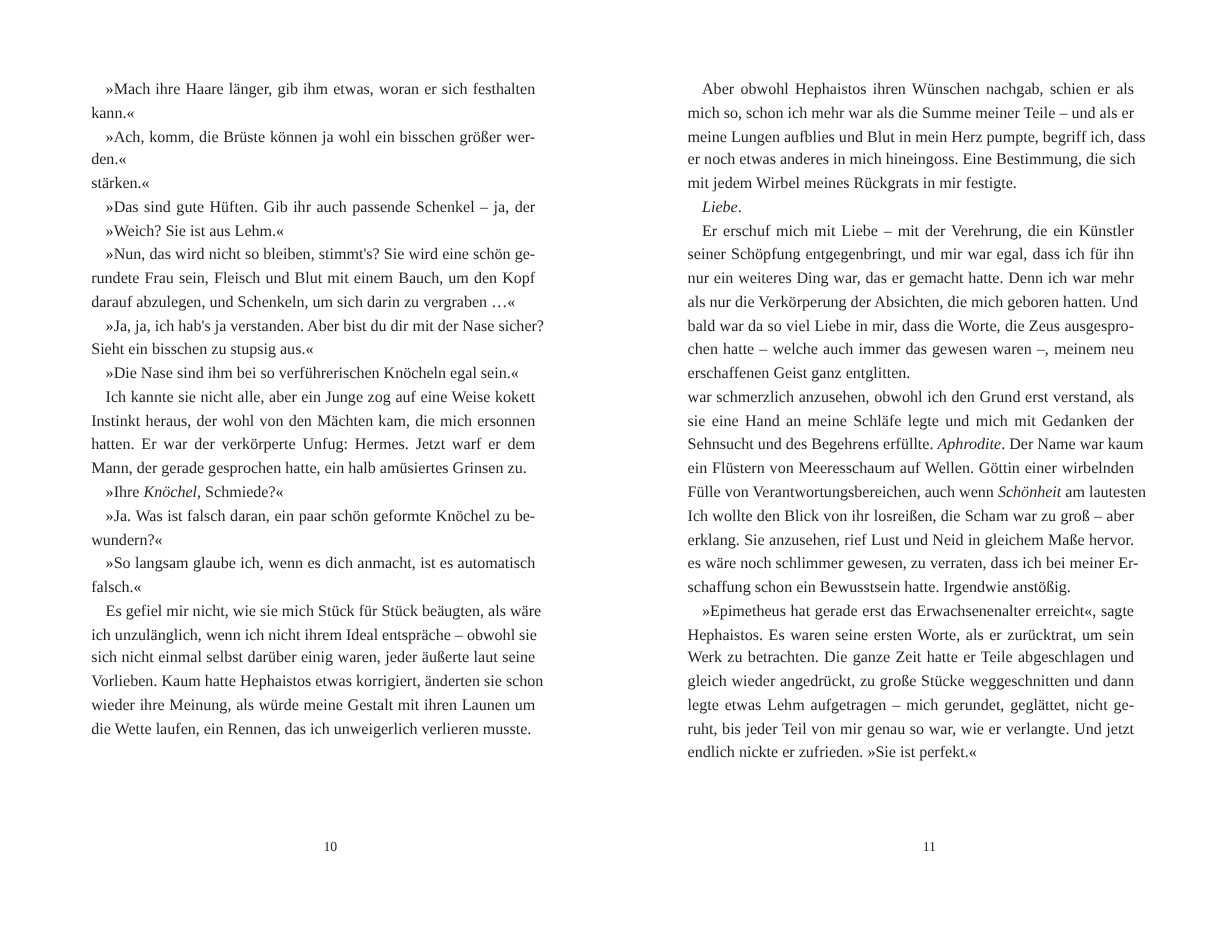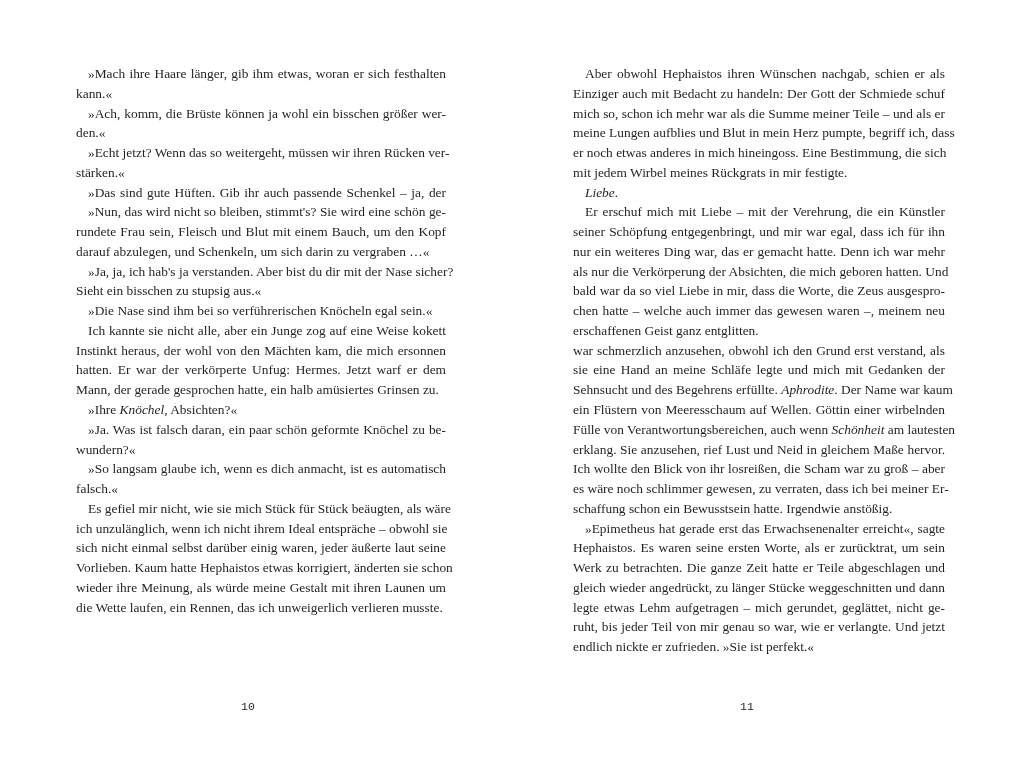--- a/index.html
+++ b/index.html
@@ -17,87 +17,86 @@
       text-align: justify;
       text-align-last: justify;
       height: 19.78px;
       overflow: visible;
     }
     .line.indent { text-indent: 12px; }
     .line.last { text-align-last: left; }
     .line em { }
     .folio {
       position: absolute; top: 700px;
-      font-family: Liberation Mono, monospace;
+      font-family: Liberation Serif, serif;
       font-size: 11.5px; color: #231f20;
-      width: 40px; text-align: left;
+      width: 40px; text-align: right;
     }
     .folio-left { left: 241px; }
     .folio-right { left: 740px; }
   </style>
 </head>
 <body>
 
 <div class="page page-left" id="left-page">
     <span class="line indent">»Mach ihre Haare länger, gib ihm etwas, woran er sich festhalten</span>
     <span class="line last">kann.«</span>
     <span class="line indent">»Ach, komm, die Brüste können ja wohl ein bisschen größer wer-</span>
     <span class="line last">den.«</span>
-    <span class="line indent">»Echt jetzt? Wenn das so weitergeht, müssen wir ihren Rücken ver-</span>
     <span class="line last">stärken.«</span>
     <span class="line indent">»Das sind gute Hüften. Gib ihr auch passende Schenkel – ja, der</span>
+    <span class="line indent last">»Weich? Sie ist aus Lehm.«</span>
     <span class="line indent">»Nun, das wird nicht so bleiben, stimmt's? Sie wird eine schön ge-</span>
     <span class="line">rundete Frau sein, Fleisch und Blut mit einem Bauch, um den Kopf</span>
     <span class="line last">darauf abzulegen, und Schenkeln, um sich darin zu vergraben …«</span>
     <span class="line indent">»Ja, ja, ich hab's ja verstanden. Aber bist du dir mit der Nase sicher?</span>
     <span class="line last">Sieht ein bisschen zu stupsig aus.«</span>
     <span class="line indent last">»Die Nase sind ihm bei so verführerischen Knöcheln egal sein.«</span>
     <span class="line indent">Ich kannte sie nicht alle, aber ein Junge zog auf eine Weise kokett</span>
     <span class="line">Instinkt heraus, der wohl von den Mächten kam, die mich ersonnen</span>
     <span class="line">hatten. Er war der verkörperte Unfug: Hermes. Jetzt warf er dem</span>
     <span class="line last">Mann, der gerade gesprochen hatte, ein halb amüsiertes Grinsen zu.</span>
-    <span class="line indent last"><span>»Ihre </span><em>Knöchel</em><span>, Absichten?«</span></span>
+    <span class="line indent last"><span>»Ihre </span><em>Knöchel</em><span>, Schmiede?«</span></span>
     <span class="line indent">»Ja. Was ist falsch daran, ein paar schön geformte Knöchel zu be-</span>
     <span class="line last">wundern?«</span>
     <span class="line indent">»So langsam glaube ich, wenn es dich anmacht, ist es automatisch</span>
     <span class="line last">falsch.«</span>
     <span class="line indent">Es gefiel mir nicht, wie sie mich Stück für Stück beäugten, als wäre</span>
     <span class="line">ich unzulänglich, wenn ich nicht ihrem Ideal entspräche – obwohl sie</span>
     <span class="line">sich nicht einmal selbst darüber einig waren, jeder äußerte laut seine</span>
     <span class="line">Vorlieben. Kaum hatte Hephaistos etwas korrigiert, änderten sie schon</span>
     <span class="line">wieder ihre Meinung, als würde meine Gestalt mit ihren Launen um</span>
     <span class="line last">die Wette laufen, ein Rennen, das ich unweigerlich verlieren musste.</span>
   </div>
 <div class="page page-right" id="right-page">
     <span class="line indent">Aber obwohl Hephaistos ihren Wünschen nachgab, schien er als</span>
-    <span class="line">Einziger auch mit Bedacht zu handeln: Der Gott der Schmiede schuf</span>
     <span class="line">mich so, schon ich mehr war als die Summe meiner Teile – und als er</span>
     <span class="line">meine Lungen aufblies und Blut in mein Herz pumpte, begriff ich, dass</span>
     <span class="line">er noch etwas anderes in mich hineingoss. Eine Bestimmung, die sich</span>
     <span class="line last">mit jedem Wirbel meines Rückgrats in mir festigte.</span>
     <span class="line indent last"><span></span><em>Liebe</em><span>.</span></span>
     <span class="line indent">Er erschuf mich mit Liebe – mit der Verehrung, die ein Künstler</span>
     <span class="line">seiner Schöpfung entgegenbringt, und mir war egal, dass ich für ihn</span>
     <span class="line">nur ein weiteres Ding war, das er gemacht hatte. Denn ich war mehr</span>
     <span class="line">als nur die Verkörperung der Absichten, die mich geboren hatten. Und</span>
     <span class="line">bald war da so viel Liebe in mir, dass die Worte, die Zeus ausgespro-</span>
     <span class="line">chen hatte – welche auch immer das gewesen waren –, meinem neu</span>
     <span class="line last">erschaffenen Geist ganz entglitten.</span>
     <span class="line">war schmerzlich anzusehen, obwohl ich den Grund erst verstand, als</span>
     <span class="line">sie eine Hand an meine Schläfe legte und mich mit Gedanken der</span>
     <span class="line"><span>Sehnsucht und des Begehrens erfüllte. </span><em>Aphrodite</em><span>. Der Name war kaum</span></span>
     <span class="line">ein Flüstern von Meeresschaum auf Wellen. Göttin einer wirbelnden</span>
     <span class="line"><span>Fülle von Verantwortungsbereichen, auch wenn </span><em>Schönheit</em><span> am lautesten</span></span>
+    <span class="line">Ich wollte den Blick von ihr losreißen, die Scham war zu groß – aber</span>
     <span class="line">erklang. Sie anzusehen, rief Lust und Neid in gleichem Maße hervor.</span>
-    <span class="line">Ich wollte den Blick von ihr losreißen, die Scham war zu groß – aber</span>
     <span class="line">es wäre noch schlimmer gewesen, zu verraten, dass ich bei meiner Er-</span>
     <span class="line last">schaffung schon ein Bewusstsein hatte. Irgendwie anstößig.</span>
     <span class="line indent">»Epimetheus hat gerade erst das Erwachsenenalter erreicht«, sagte</span>
     <span class="line">Hephaistos. Es waren seine ersten Worte, als er zurücktrat, um sein</span>
     <span class="line">Werk zu betrachten. Die ganze Zeit hatte er Teile abgeschlagen und</span>
-    <span class="line">gleich wieder angedrückt, zu länger Stücke weggeschnitten und dann</span>
+    <span class="line">gleich wieder angedrückt, zu große Stücke weggeschnitten und dann</span>
     <span class="line">legte etwas Lehm aufgetragen – mich gerundet, geglättet, nicht ge-</span>
     <span class="line">ruht, bis jeder Teil von mir genau so war, wie er verlangte. Und jetzt</span>
     <span class="line last">endlich nickte er zufrieden. »Sie ist perfekt.«</span>
   </div>
 
 <div class="folio folio-left">10</div>
 <div class="folio folio-right">11</div>
 
 </body></html>

